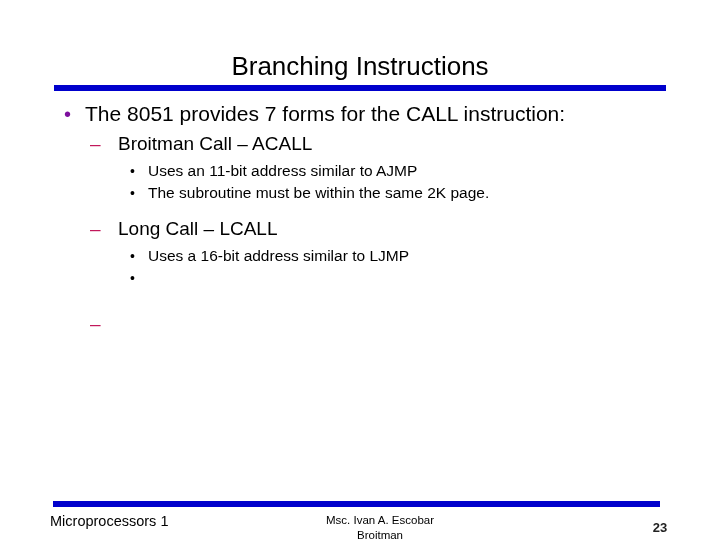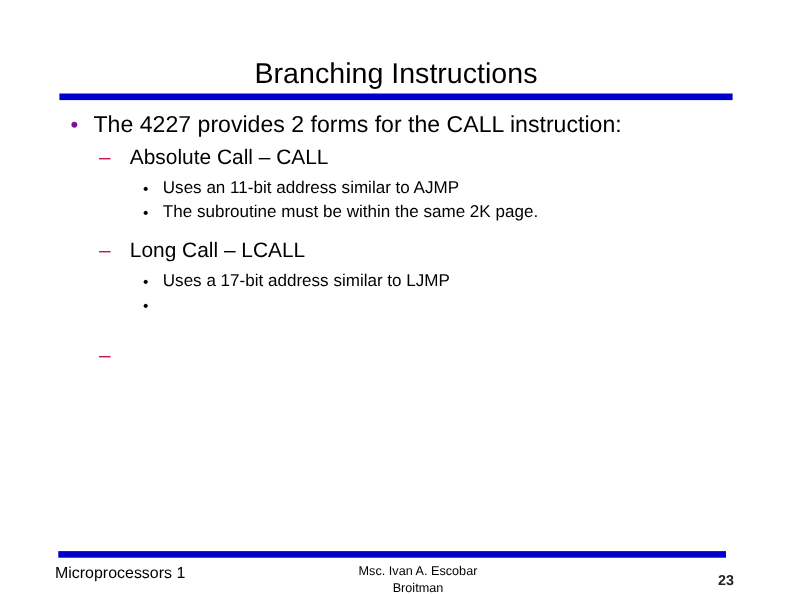--- a/index.html
+++ b/index.html
@@ -151,28 +151,28 @@
 <div id="slide">
 
   <div class="slide-title">Branching Instructions</div>
 
   <div class="rule-top"></div>
 
   <div class="body-area">
 
     <div class="lvl1">
       <span class="marker">•</span>
-      <span>The 4227 provides 2 forms for the CALL instruction:</span>
+      <span>The 8051 provides 7 forms for the CALL instruction:</span>
     </div>
 
     <div class="sp-1"></div>
 
     <div class="lvl2">
       <span class="marker">–</span>
-      <span>Absolute Call – CALL</span>
+      <span>Broitman Call – ACALL</span>
     </div>
 
     <div class="sp-1"></div>
 
     <div class="lvl3">
       <span class="marker">•</span>
       <span>Uses an 11-bit address similar to AJMP</span>
     </div>
 
     <div class="lvl3">
@@ -184,21 +184,21 @@
 
     <div class="lvl2">
       <span class="marker">–</span>
       <span>Long Call – LCALL</span>
     </div>
 
     <div class="sp-1"></div>
 
     <div class="lvl3">
       <span class="marker">•</span>
-      <span>Uses a 17-bit address similar to LJMP</span>
+      <span>Uses a 16-bit address similar to LJMP</span>
     </div>
 
     <div class="lvl3">
       <span class="marker">•</span>
     </div>
 
     <div class="sp-3"></div>
 
     <div class="lvl2">
       <span class="marker">–</span>

